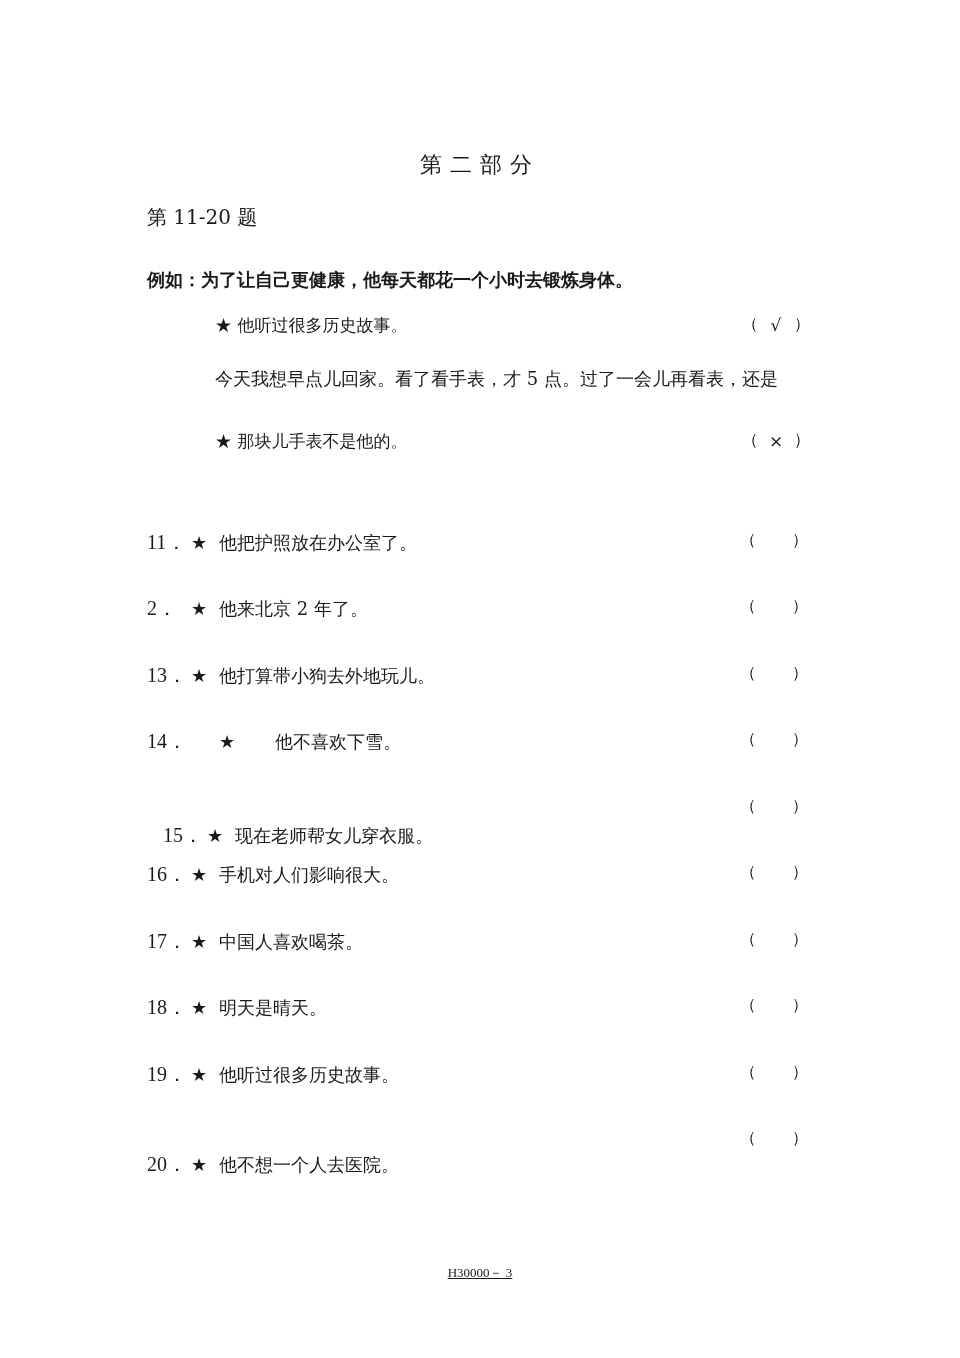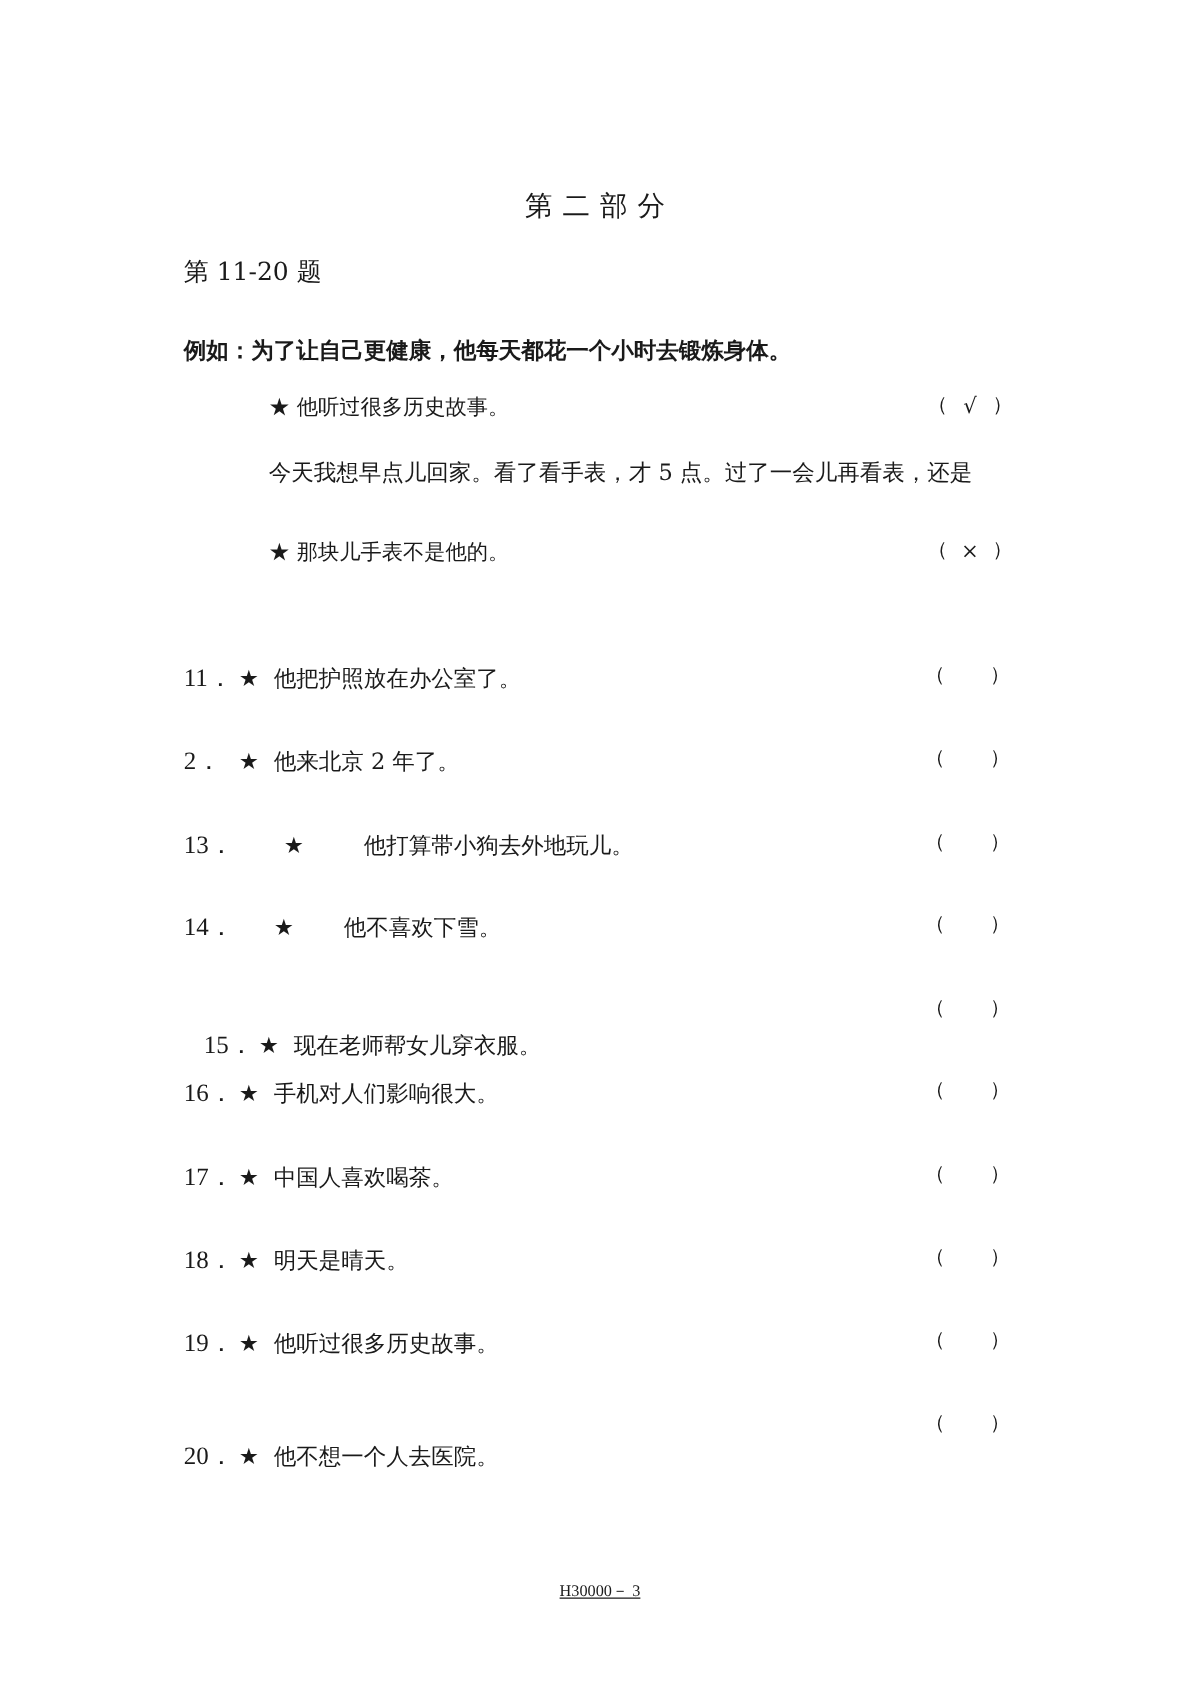--- a/index.html
+++ b/index.html
@@ -68,21 +68,21 @@
   <span class="num">2．</span>
   <span class="star">★</span>
   <span>他来北京 2 年了。</span>
 </div>
 <div class="abs paren" style="left:740px; top:596px;">
   <span>（</span>
     <span class="mark"></span>
     <span>）</span>
 </div>
 
-<div class="abs q" style="top:662px;gap:36px;">
+<div class="abs q" style="top:662px;">
   <span class="num">13．</span>
   <span class="star">★</span>
   <span>他打算带小狗去外地玩儿。</span>
 </div>
 <div class="abs paren" style="left:740px; top:663px;">
   <span>（</span>
     <span class="mark"></span>
     <span>）</span>
 </div>
 

